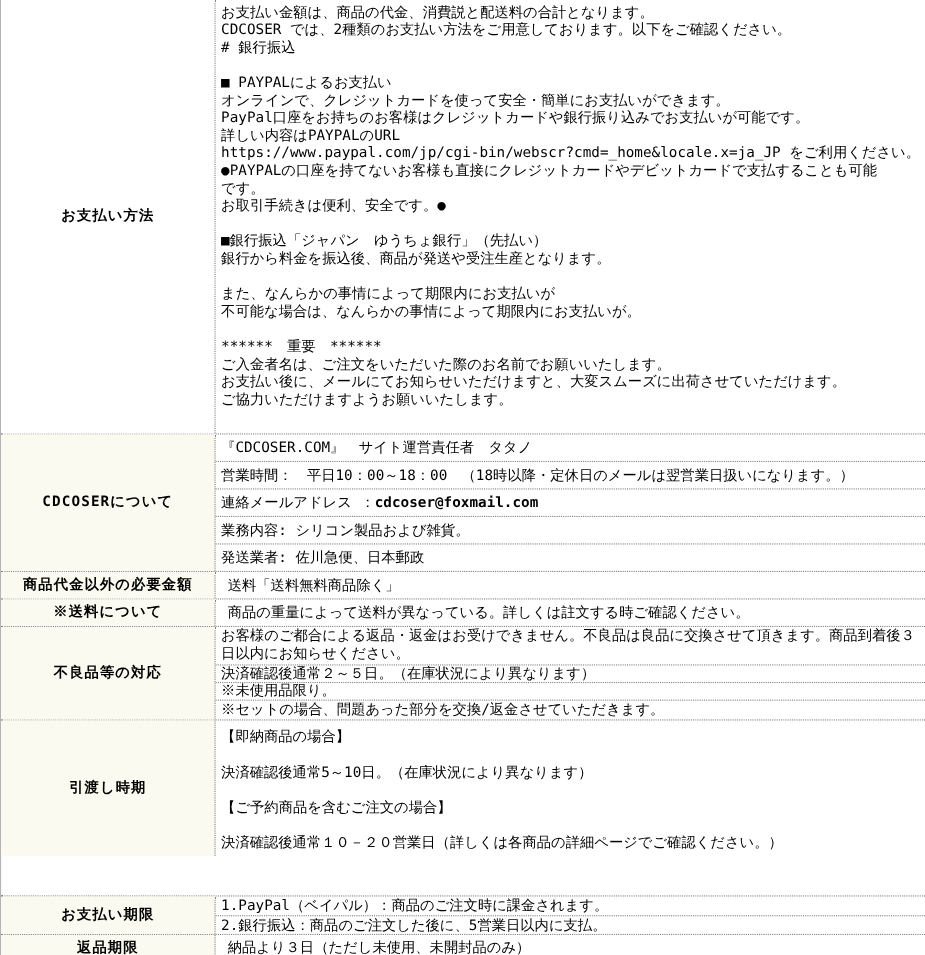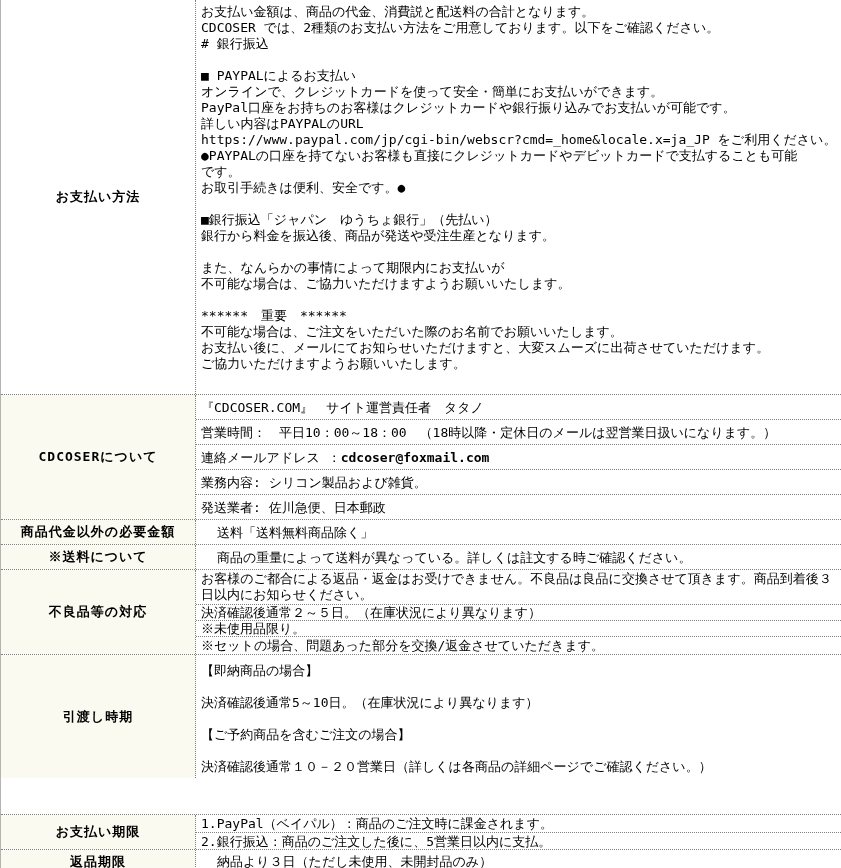--- a/index.html
+++ b/index.html
@@ -47,21 +47,21 @@
     line-height: 15px;
     white-space: pre;
   }
   .sub-row + .sub-row { border-top: 1px dotted #808080; }
   .subs-equal .sub-row { flex: 1 1 0; }
   .email-bold { font-weight: bold; }
   
   .single {
     display: flex;
     align-items: center;
-    padding-left: 21px;
+    padding-left: 11px;
     font-size: 13px;
     line-height: 15px;
     white-space: pre;
   }
   
   .row-payment   { height: 394px; }
   .row-about     { height: 125px; }
   .row-fees      { height: 25px; }
   .row-shipnote  { height: 25px; }
   .row-defective { height: 85px; }
@@ -101,24 +101,24 @@
           <div class="line">詳しい内容はPAYPALのURL</div>
           <div class="line">https://www.paypal.com/jp/cgi-bin/webscr?cmd=_home&amp;locale.x=ja_JP をご利用ください。</div>
           <div class="line">●PAYPALの口座を持てないお客様も直接にクレジットカードやデビットカードで支払することも可能</div>
           <div class="line">です。</div>
           <div class="line">お取引手続きは便利、安全です。●</div>
           <div class="line"></div>
           <div class="line">■銀行振込「ジャパン　ゆうちょ銀行」（先払い）</div>
           <div class="line">銀行から料金を振込後、商品が発送や受注生産となります。</div>
           <div class="line"></div>
           <div class="line">また、なんらかの事情によって期限内にお支払いが</div>
-          <div class="line">不可能な場合は、ご協力いただけますようお願いいたします。</div>
+          <div class="line">不可能な場合は、なんらかの事情によって期限内にお支払いが。</div>
           <div class="line"></div>
           <div class="line">******　重要　******</div>
-          <div class="line">不可能な場合は、ご注文をいただいた際のお名前でお願いいたします。</div>
+          <div class="line">ご入金者名は、ご注文をいただいた際のお名前でお願いいたします。</div>
           <div class="line">お支払い後に、メールにてお知らせいただけますと、大変スムーズに出荷させていただけます。</div>
           <div class="line">ご協力いただけますようお願いいたします。</div>
         </div>
     </div>
   </section>
 
   <section class="row row-about">
     <div class="label-cell">CDCOSERについて</div>
     <div class="content-cell">
       <div class="subs subs-equal">

